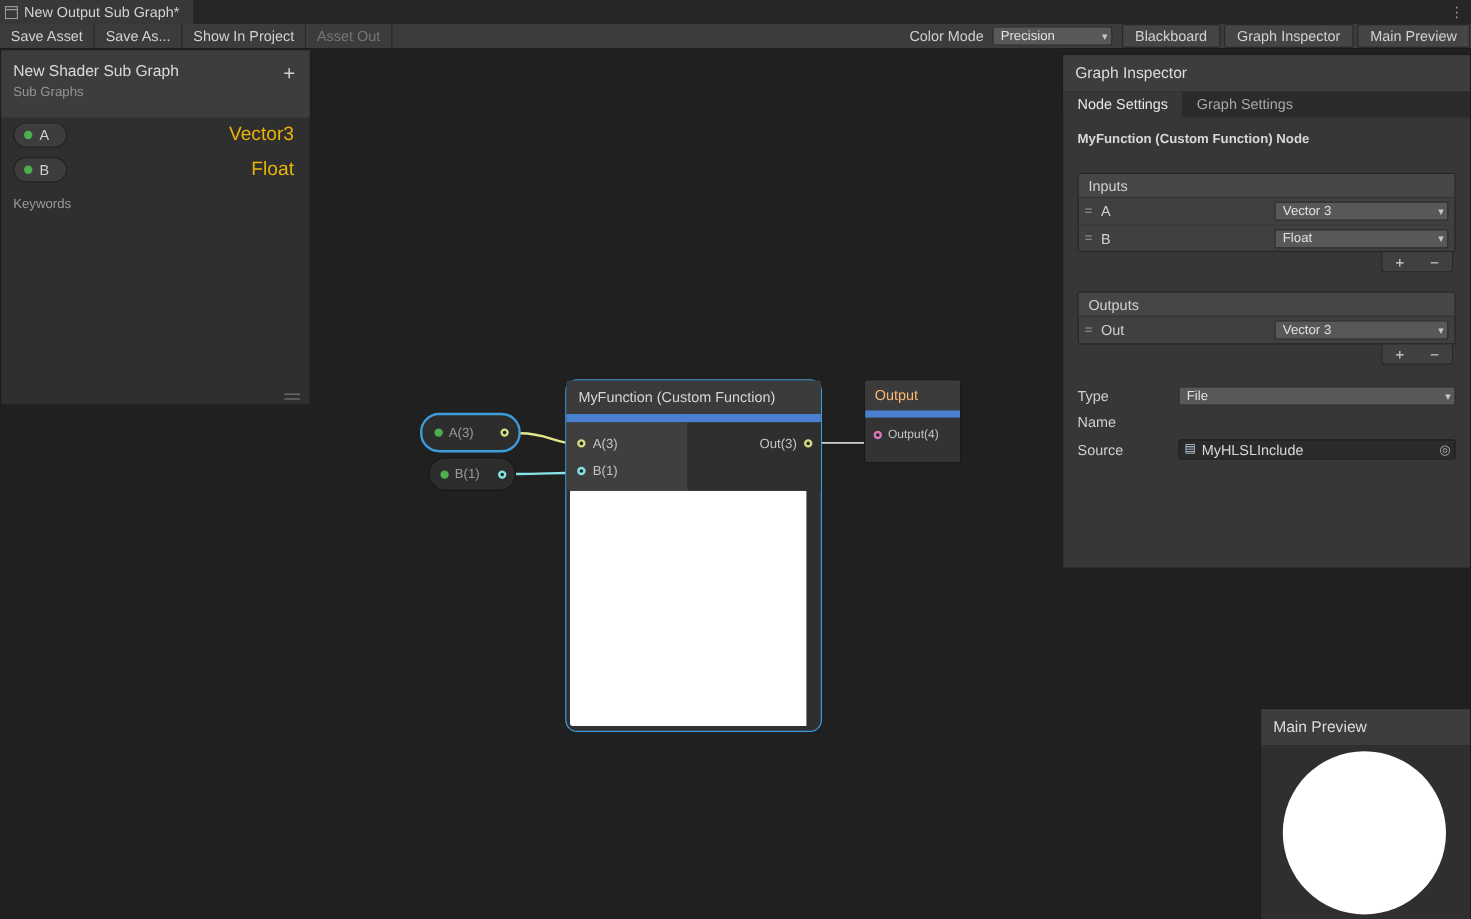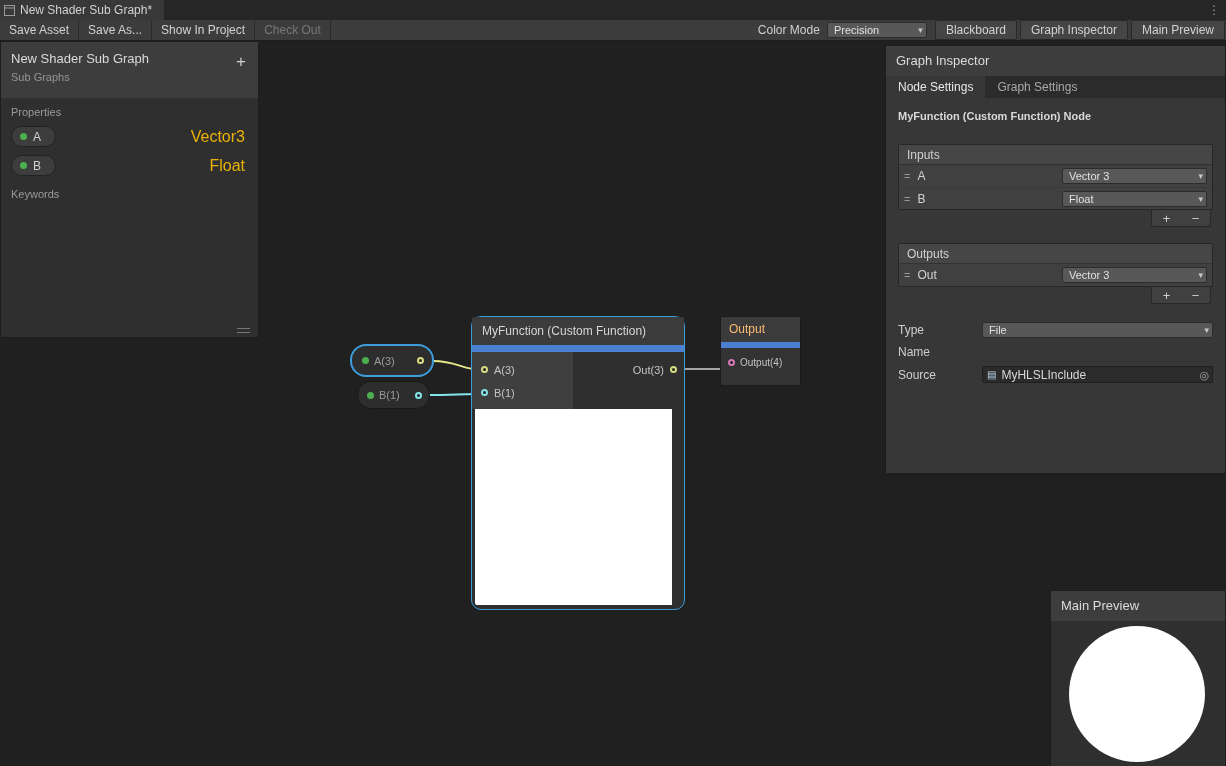--- a/index.html
+++ b/index.html
@@ -160,30 +160,30 @@
 <body>
 
 <div class="tabstrip">
   <div class="doc-tab">
     <span>
       <svg width="11" height="11" viewBox="0 0 11 11">
         <rect x="0.5" y="0.5" width="10" height="10" fill="none" stroke="#9a9a9a"></rect>
         <line x1="0.5" y1="3" x2="10.5" y2="3" stroke="#9a9a9a"></line>
       </svg>
     </span>
-    <span>New Shader Sub Graph*</span>
+    <span>New Output Sub Graph*</span>
   </div>
   <div class="win-menu">⋮</div>
 </div>
 
 <div class="toolbar">
   <div class="tb-btn">Save Asset</div>
   <div class="tb-btn">Save As...</div>
   <div class="tb-btn">Show In Project</div>
-  <div class="tb-btn disabled">Check Out</div>
+  <div class="tb-btn disabled">Asset Out</div>
   <div class="tb-right">
     <span class="tb-label">Color Mode</span>
     <div class="dropdown tb-dropdown">
       <span>Precision</span>
       <span class="dd-arrow">▾</span>
     </div>
     <div class="tb-box">Blackboard</div>
     <div class="tb-box">Graph Inspector</div>
     <div class="tb-box">Main Preview</div>
   </div>
@@ -239,21 +239,20 @@
     <span class="port-label">Output(4)</span>
   </div>
 </div>
 
 <div class="panel blackboard">
   <div class="bb-header">
     <div class="bb-title">New Shader Sub Graph</div>
     <div class="bb-subtitle">Sub Graphs</div>
     <div class="bb-add">+</div>
   </div>
-  <div class="bb-section">Properties</div>
   <div class="bb-row">
     <div class="bb-pill">
       <span class="exposed-dot"></span>
       <span class="bb-pill-label">A</span>
     </div>
     <span class="bb-type">Vector3</span>
   </div>
   <div class="bb-row">
     <div class="bb-pill">
       <span class="exposed-dot"></span>

